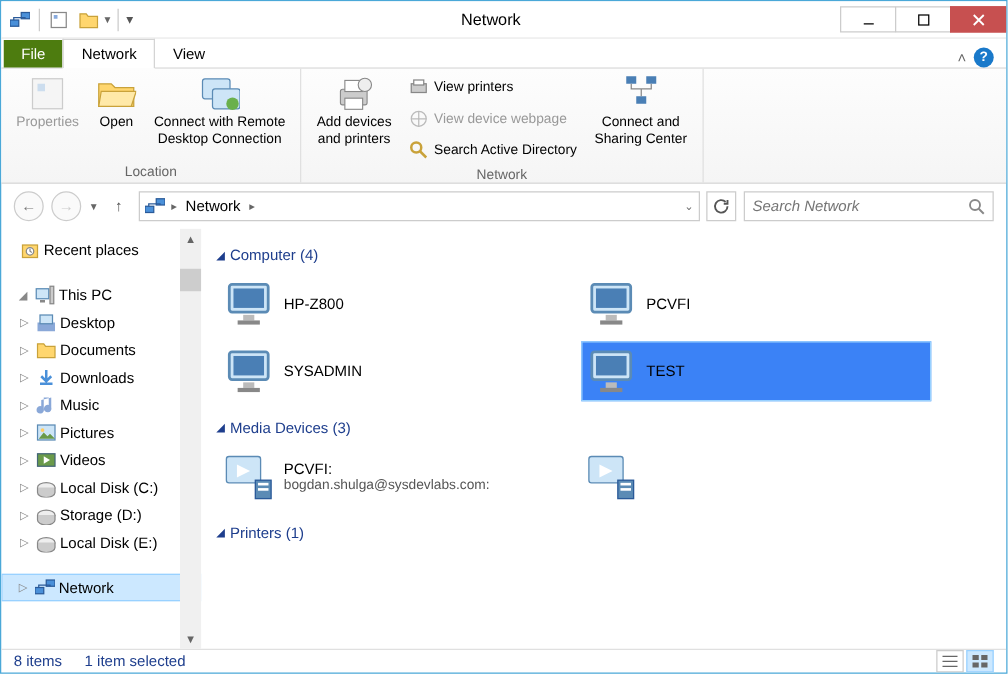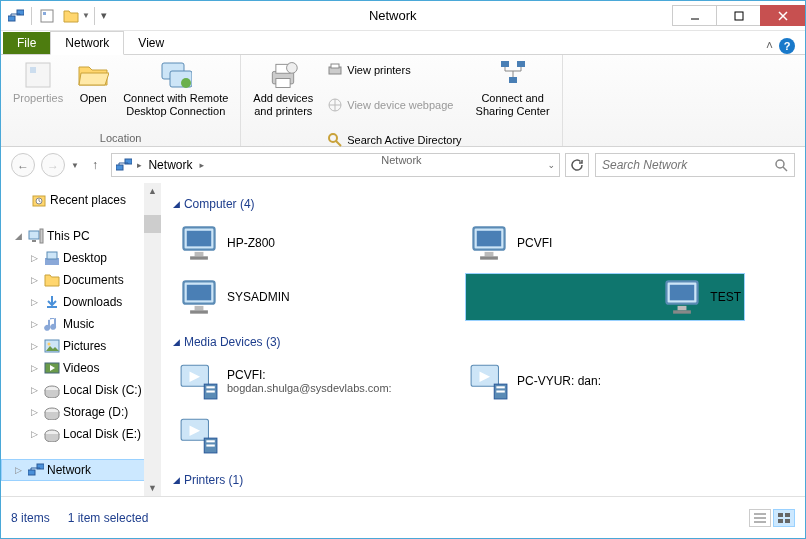--- a/index.html
+++ b/index.html
@@ -26,21 +26,21 @@
 .help-icon { width: 16px; height: 16px; border-radius: 50%; background: #1979ca; color: #fff; display: flex; align-items: center; justify-content: center; font-size: 11px; font-weight: bold; }
 
 
 .ribbon { height: 92px; background: linear-gradient(#fdfdfd,#f5f5f5); border-bottom: 1px solid #d4d4d4; display: flex; }
 .group { border-right: 1px solid #e0e0e0; padding: 2px 6px 0; display: flex; flex-direction: column; }
 .group-row { display: flex; gap: 2px; flex: 1; }
 .group-label { text-align: center; color: #666; font-size: 11px; padding: 1px 0 2px; }
 .rbtn { display: flex; flex-direction: column; align-items: center; justify-content: start; padding: 2px 6px; gap: 1px; text-align: center; font-size: 11px; line-height: 13px; }
 .rbtn.disabled { color: #999; text-align: center; }
 .rbtn .ico { width: 32px; height: 32px; display: flex; align-items: center; justify-content: center; }
-.small-list { display: flex; flex-direction: column; gap: 13px; padding: 2px 4px; }
+.small-list { display: flex; flex-direction: column; gap: 3px; padding: 2px 4px; }
 .srow { display: flex; align-items: center; gap: 4px; font-size: 11px; height: 22px; padding: 0 2px; }
 .srow.disabled { color: #999; }
 .sico { width: 16px; height: 16px; }
 
 
 .addrbar { height: 36px; display: flex; align-items: center; gap: 6px; padding: 0 10px; }
 .navbtn { width: 24px; height: 24px; border: 1px solid #ccc; border-radius: 50%; display: flex; align-items: center; justify-content: center; color: #777; font-size: 12px; background: #fafafa; }
 .navbtn.disabled { color: #ccc; }
 .navdrop { font-size: 8px; color: #666; }
 .upbtn { width: 20px; height: 20px; display: flex; align-items: center; justify-content: center; color: #555; }
@@ -56,37 +56,37 @@
 
 
 .body { flex: 1; display: flex; min-height: 0; }
 .treecol { width: 160px; border-right: none; position: relative; padding: 6px 0; overflow: hidden; }
 .tree-scroll { position: absolute; right: 0; top: 0; bottom: 0; width: 17px; background: #f0f0f0; }
 .tree-scroll .thumb { background: #cdcdcd; width: 100%; height: 18px; margin-top: 16px; }
 .tree-scroll .arr { height: 16px; display: flex; align-items: center; justify-content: center; color: #666; font-size: 9px; background: #f0f0f0; }
 .tree-scroll .arr.bot { position: absolute; bottom: 0; width: 100%; }
 .titem { display: flex; align-items: center; gap: 3px; padding: 2px 2px 2px 8px; height: 22px; }
 .titem.root { padding-left: 14px; font-weight: normal; }
-.titem.child { padding-left: 30px; }
+.titem.child { padding-left: 15px; }
 .titem.selected { background: #cce8ff; border: 1px solid #99d1ff; padding-left: 13px; }
 .exp { width: 10px; color: #888; font-size: 9px; }
 .tico { width: 16px; height: 16px; flex-shrink: 0; }
 
 .content { flex: 1; overflow: auto; padding: 8px 4px; position: relative; }
 .section-head { display: flex; align-items: center; gap: 4px; color: #1e3e8d; font-size: 12px; margin: 6px 0 8px 8px; }
 .section-head .tri { font-size: 9px; }
 .grid { display: flex; flex-wrap: wrap; gap: 6px 10px; margin-left: 10px; margin-bottom: 14px; }
 .item { width: 280px; display: flex; align-items: center; gap: 8px; padding: 4px; }
-.item.selected { border: 1px solid #99d1ff; background: #0f766e; padding: 3px; justify-content: flex-end; }
+.item.selected { border: 1px solid #99d1ff; background: #3b82f6; padding: 3px; }
 .item .big-ico { width: 40px; height: 40px; flex-shrink: 0; }
 .item .lbl { font-size: 12px; }
 .item .sub { color: #555; font-size: 11px; }
 
 
-.status { height: 42px; border-top: 1px solid #e0e0e0; display: flex; align-items: center; padding: 0 10px; gap: 18px; color: #1e3e8d; font-size: 12px; }
+.status { height: 19px; border-top: 1px solid #e0e0e0; display: flex; align-items: center; padding: 0 10px; gap: 18px; color: #1e3e8d; font-size: 12px; }
 .status .right { margin-left: auto; display: flex; gap: 2px; }
 .view-btn { width: 22px; height: 18px; border: 1px solid #ccc; display: flex; align-items: center; justify-content: center; }
 .view-btn.active { background: #cce8ff; border-color: #99d1ff; }
 
 
 svg { display: block; }
 </style>
 </head>
 <body>
 
@@ -475,29 +475,20 @@
           </svg>
           <div>
             <div class="lbl">PCVFI:</div>
             <div class="sub">bogdan.shulga@sysdevlabs.com:</div>
           </div>
         </div>
       <div class="item">
           <svg class="big-ico" viewBox="0 0 38 38">
             <use href="#i-media"></use>
           </svg>
-          <div>
-            <div class="lbl">PC-VYUR: dan:</div>
-            <div class="sub"></div>
-          </div>
-        </div>
-      <div class="item">
-          <svg class="big-ico" viewBox="0 0 38 38">
-            <use href="#i-media"></use>
-          </svg>
         </div>
     </div>
 
     <div class="section-head">
         <span class="tri">◢</span>
         <span>Printers (1)</span>
       </div>
   </div>
 </div>
 

